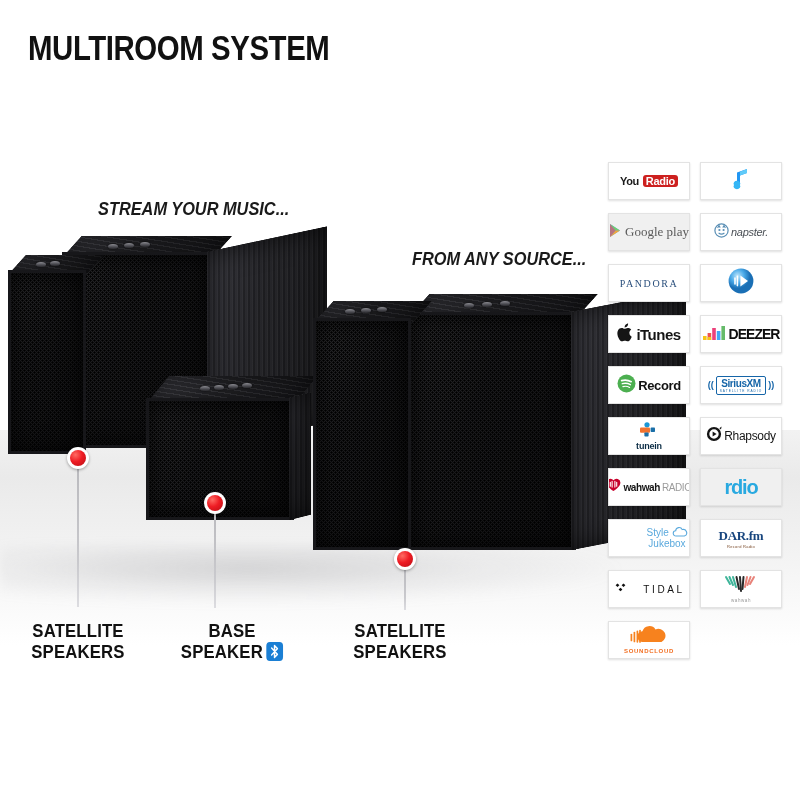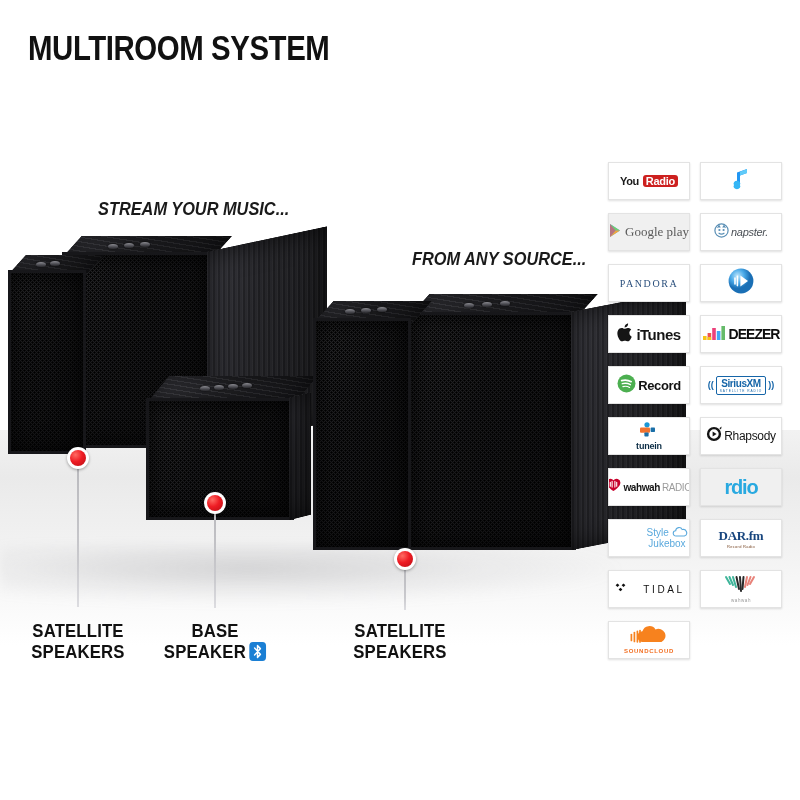--- a/index.html
+++ b/index.html
@@ -219,21 +219,21 @@
 
 <div class="callout-line" style="left:77px; top:462px; height:145px;"></div>
 <div class="callout-dot" style="left:67px; top:447px;"></div>
 <div class="callout-label" style="left:-22px; top:620px;">
   <span class="l">SATELLITE</span>
   <span class="l">SPEAKERS</span>
 </div>
 
 <div class="callout-line" style="left:214px; top:508px; height:100px;"></div>
 <div class="callout-dot" style="left:204px; top:492px;"></div>
-<div class="callout-label" style="left:115px; top:620px;">
+<div class="callout-label" style="left:132px; top:620px;">
   <span class="l">BASE</span>
   <span class="l">
     <span>SPEAKER</span><span class="bt-badge">
       <svg width="11" height="15" viewBox="0 0 11 15" aria-hidden="true">
         <path d="M2 4 L8.6 10.4 L5.3 13.4 L5.3 1.6 L8.6 4.6 L2 11" fill="none" stroke="#ffffff" stroke-width="1.6" stroke-linecap="round" stroke-linejoin="round"></path>
       </svg>
     </span>
   </span>
 </div>
 

